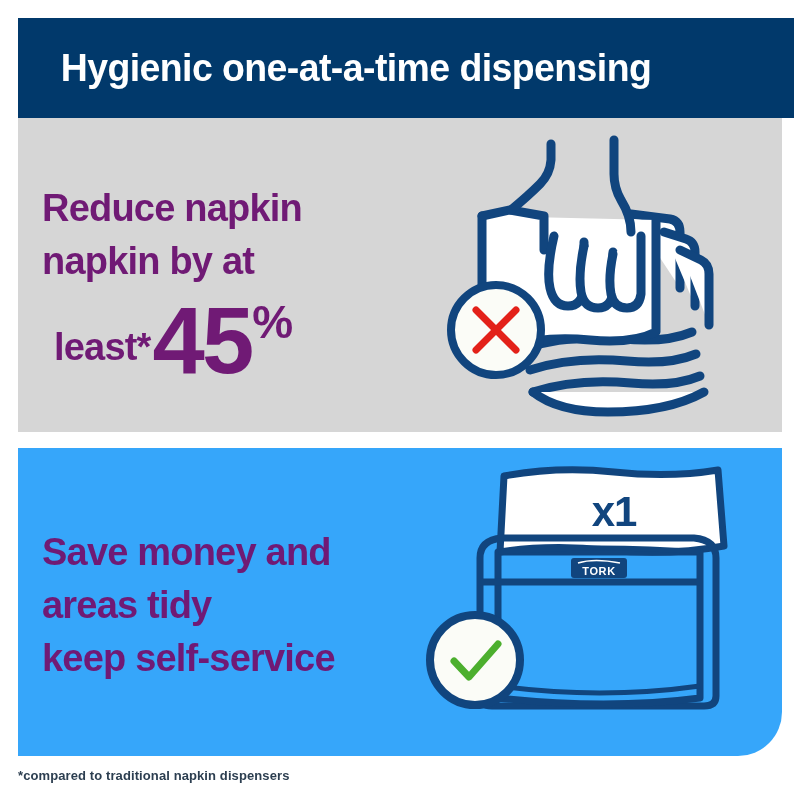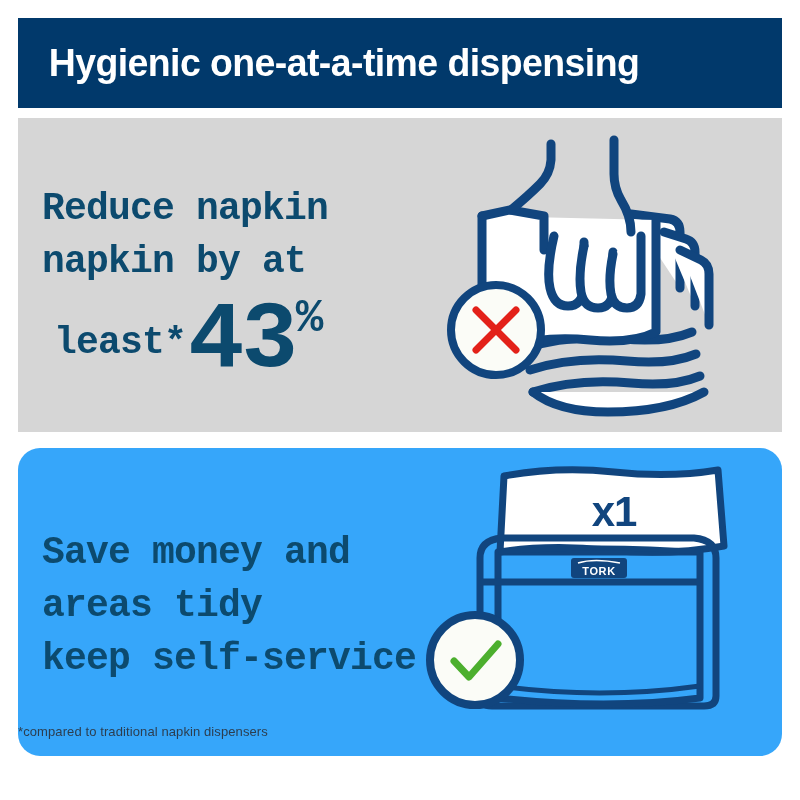--- a/index.html
+++ b/index.html
@@ -22,24 +22,25 @@
     height: 800px;
     background: #ffffff;
   }
 
   
   .header-bar {
     position: absolute;
     left: 18px;
     top: 18px;
     width: 764px;
-    height: 90px;
+    height: 100px;
     background: #01396b;
     display: flex;
     align-items: center;
+    padding-left: 12px;
   }
   .header-title {
     color: #ffffff;
     font-size: 39px;
     font-weight: 700;
     letter-spacing: -0.6px;
     padding-left: 32px;
     white-space: nowrap;
     font-family: "Liberation Sans", sans-serif;
     transform: scaleX(0.96);
@@ -58,28 +59,27 @@
     height: 314px;
     background: #d6d6d6;
   }
   .panel-blue {
     left: 18px;
     top: 448px;
     width: 764px;
     height: 308px;
     background: #36a6fa;
     border-bottom-right-radius: 44px;
-    border-radius: 22px;
   }
 
   .panel-text {
     position: absolute;
-    color: #0c4a6e;
-    font-weight: 700;
-    font-family: Liberation Mono, monospace;
+    color: #701a75;
+    font-weight: 700;
+    font-family: Liberation Sans, sans-serif;
     letter-spacing: -0.8px;
   }
 
   
   .reduce-block {
     left: 24px;
     top: 64px;
     width: 380px;
     font-size: 38px;
     line-height: 53px;
@@ -115,23 +115,23 @@
     top: 78px;
     width: 400px;
     font-size: 38px;
     line-height: 53px;
   }
 
   
   .footnote {
     position: absolute;
     left: 18px;
-    top: 724px;
+    top: 768px;
     font-size: 13px;
-    font-weight: 400;
+    font-weight: 700;
     color: #2c3e50;
     font-family: "Liberation Sans", sans-serif;
     letter-spacing: 0.1px;
   }
 
   .illus {
     position: absolute;
   }
   .illus-napkins {
     left: 400px;
@@ -165,21 +165,21 @@
     <div class="header-title">Hygienic one-at-a-time dispensing</div>
   </div>
 
   <div class="panel panel-gray">
 
     <div class="panel-text reduce-block">
       <div>Reduce napkin</div>
       <div>napkin by at</div>
       <div class="reduce-line3">
         <span>least*</span>
-        <span class="big-number">43</span>
+        <span class="big-number">45</span>
         <span class="percent-sign">%</span>
       </div>
     </div>
 
     <svg class="illus illus-napkins" width="364" height="312" viewBox="0 0 364 312">
 
       <g fill="none" stroke="#11457e" stroke-width="9" stroke-linecap="round" stroke-linejoin="round">
 
         <path d="M213 94 L252 99 Q262 101 262 112 L262 168" fill="#ffffff"></path>
         <path d="M246 112 L268 119 Q277 122 277 132 L277 186" fill="#ffffff"></path>

